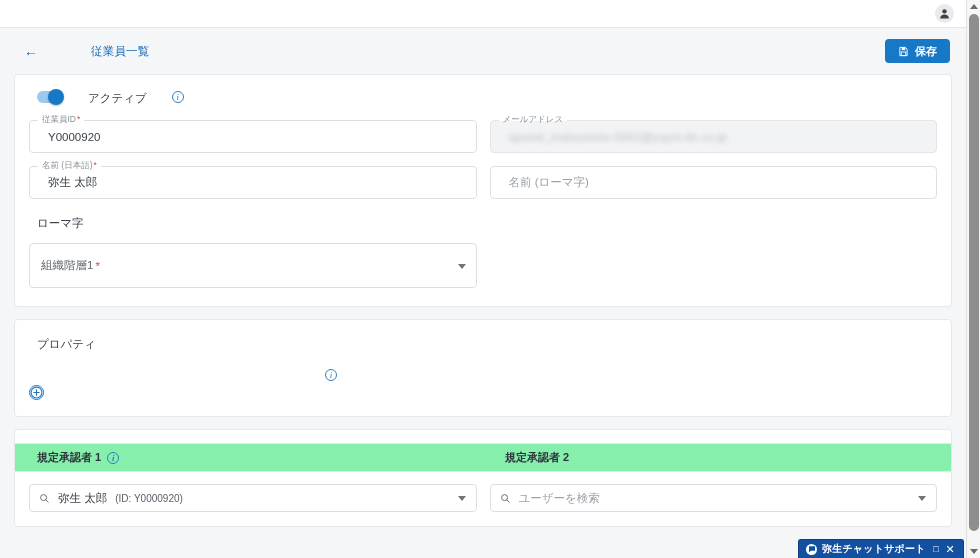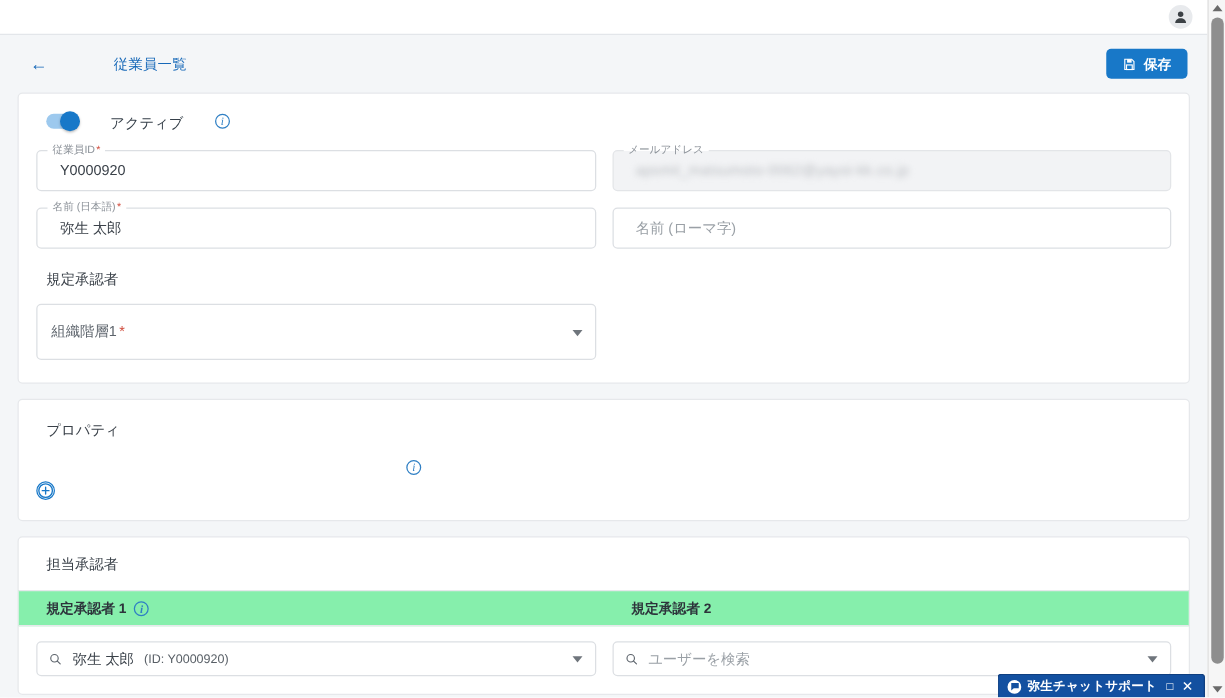--- a/index.html
+++ b/index.html
@@ -341,21 +341,21 @@
         </div>
         <div class="col">
           <div class="field">
             <div class="box">
               <span class="placeholder">名前 (ローマ字)</span>
             </div>
           </div>
         </div>
       </div>
 
-      <div class="section-title">規定承認者</div>
+      <div class="section-title">ローマ字</div>
 
       <div class="grid2">
         <div class="col">
           <div class="select">
             <span>組織階層1</span>
               <span class="req-inline">*</span>
             <span class="caret"></span>
           </div>
         </div>
         <div class="col"></div>
@@ -372,21 +372,20 @@
         <div class="plus">
           <svg width="13" height="13" viewBox="0 0 24 24" aria-hidden="true">
             <circle cx="12" cy="12" r="10" fill="none" stroke="#1878c8" stroke-width="2"></circle>
             <path d="M12 7v10M7 12h10" stroke="#1878c8" stroke-width="2" stroke-linecap="round"></path>
           </svg>
         </div>
       </div>
     </div>
 
     <div class="card appr">
-      <div class="appr-title">担当承認者</div>
 
       <div class="appr-head">
         <div class="cell">
           <span>規定承認者 1</span>
           <span class="info-icon">i</span>
         </div>
         <div class="cell">
           <span>規定承認者 2</span>
         </div>
       </div>

